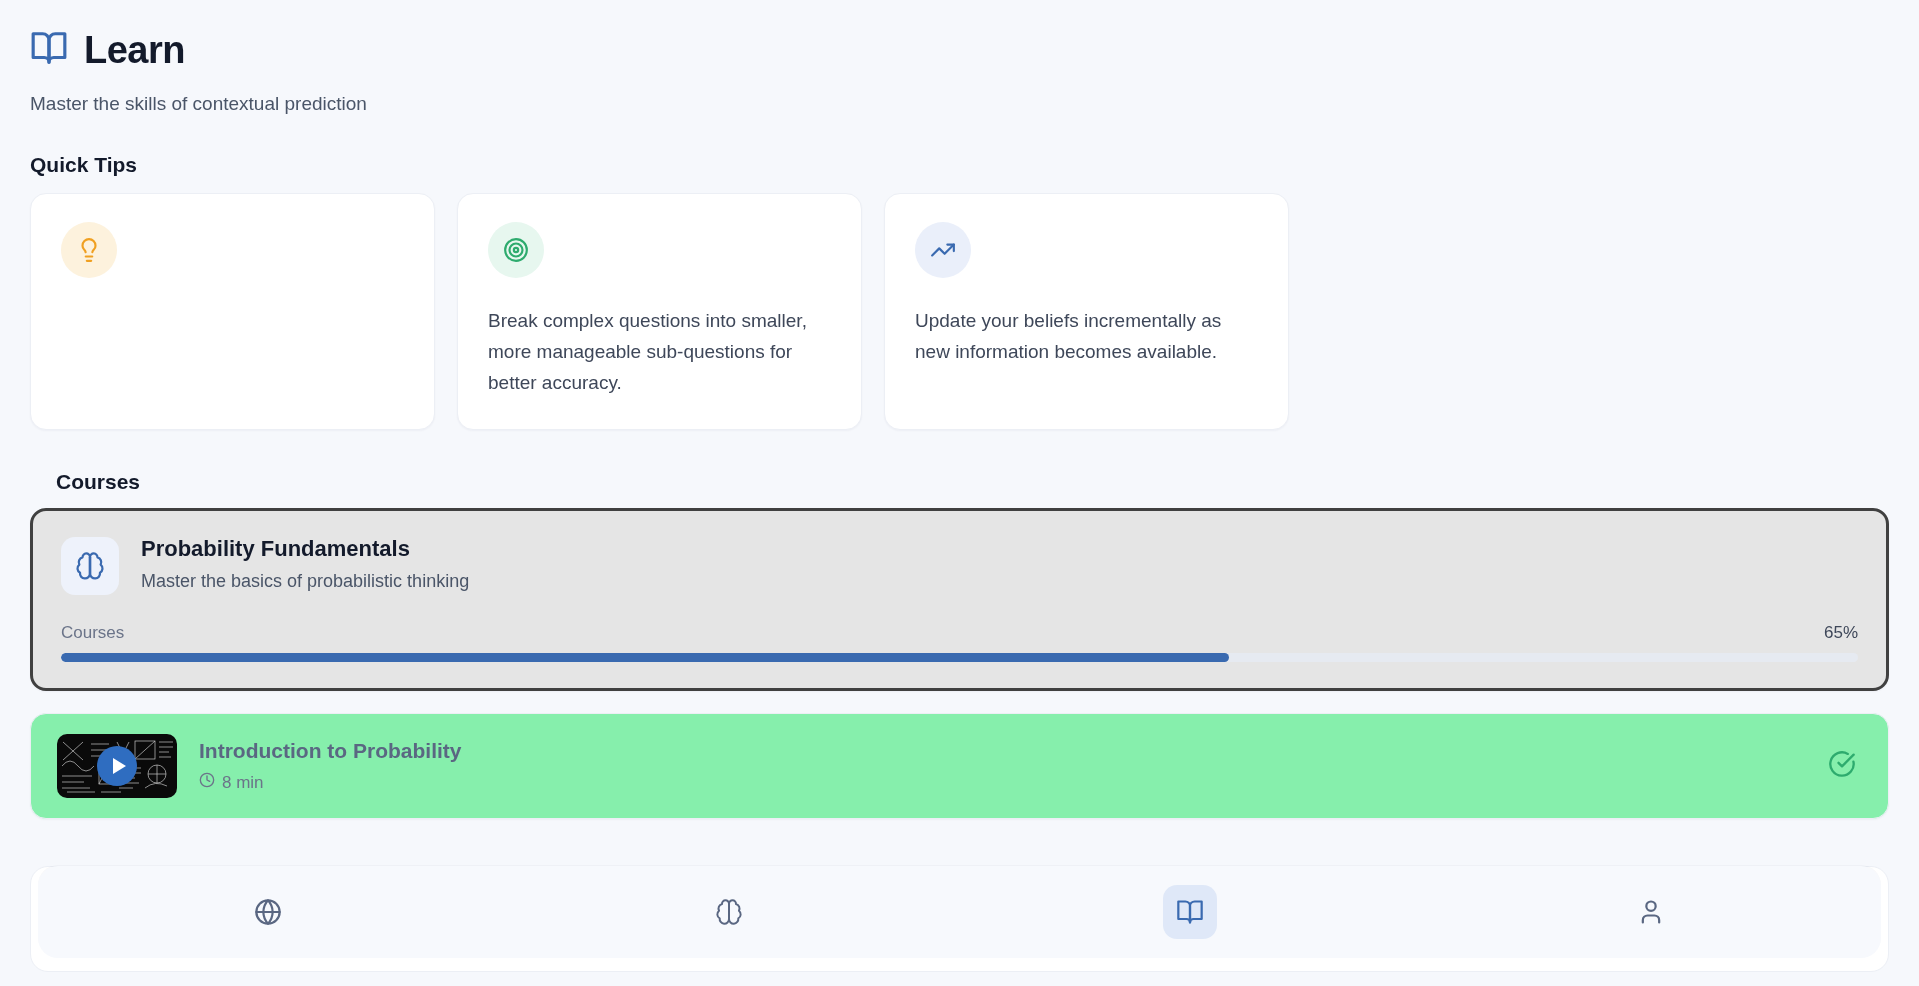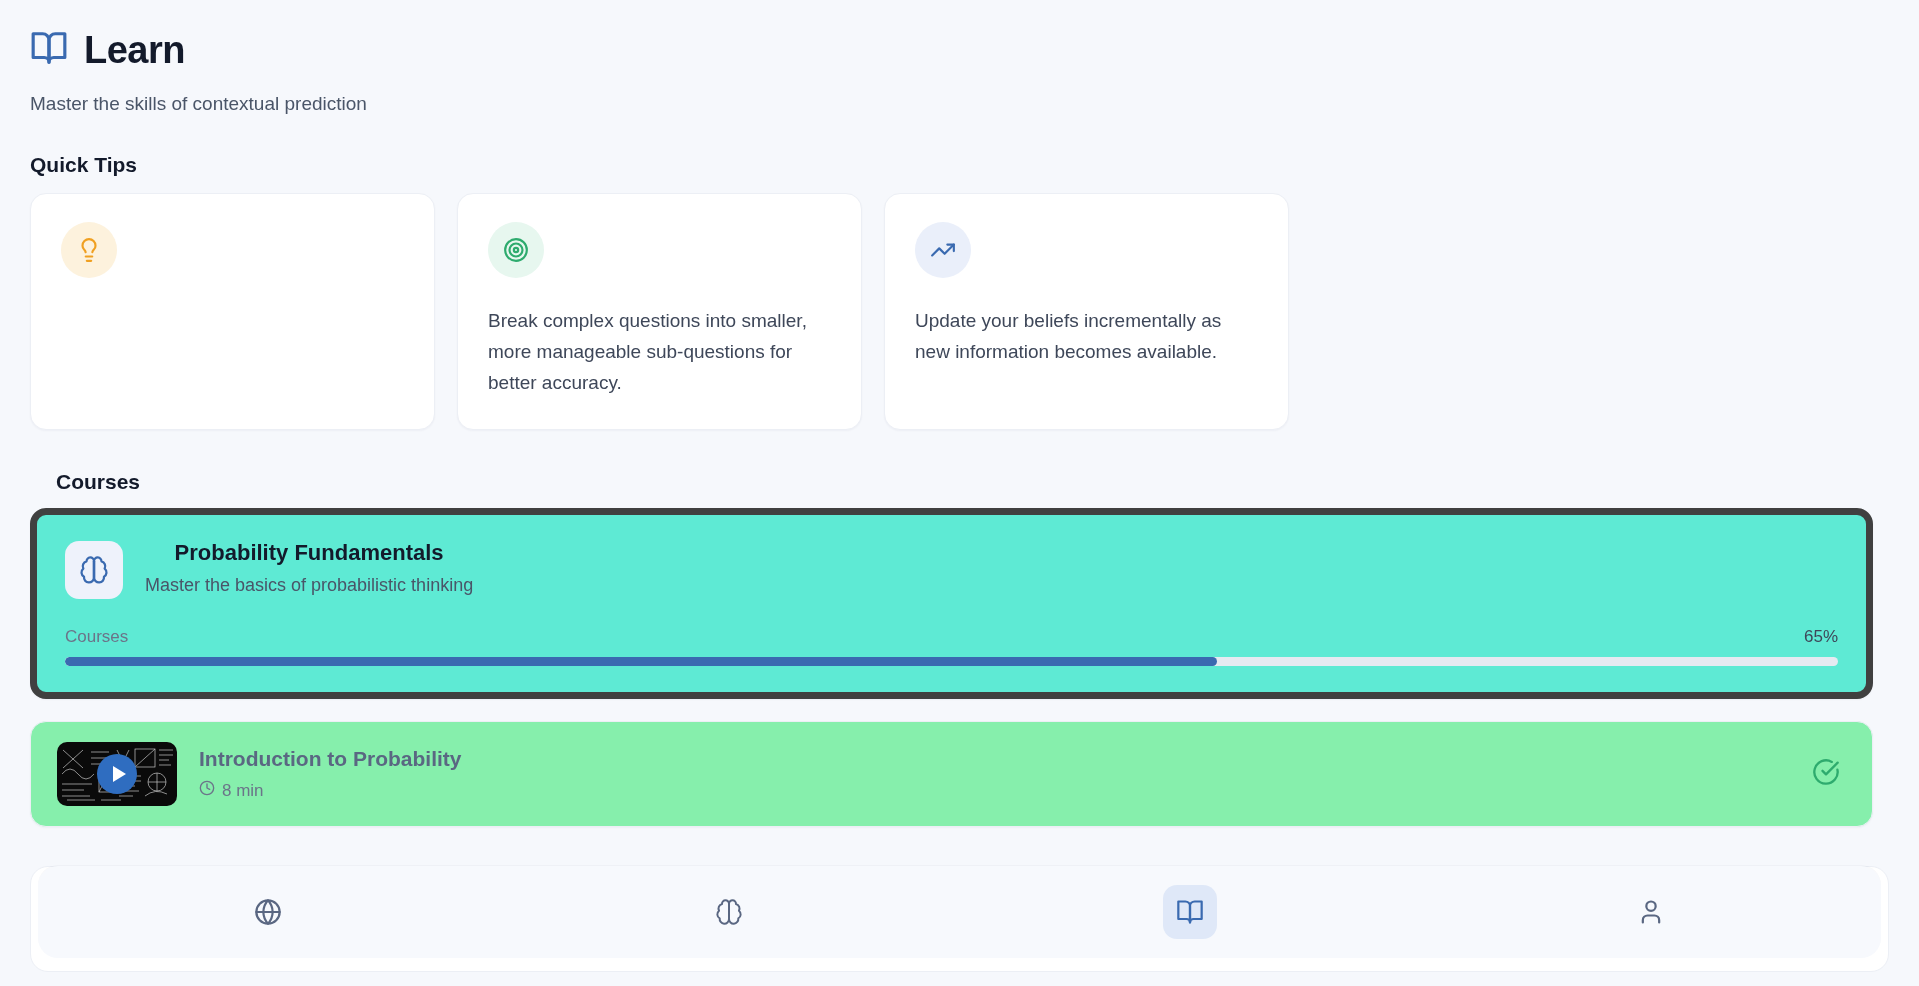--- a/index.html
+++ b/index.html
@@ -14,21 +14,21 @@
     background: #f6f8fc;
     font-family: "Liberation Sans", sans-serif;
     color: #1e2537;
     -webkit-font-smoothing: antialiased;
   }
 
   .page {
     position: relative;
     width: 1919px;
     height: 986px;
-    padding: 22px 46px 0 30px;
+    padding: 22px 30px 0 30px;
   }
 
   
   .header { margin-bottom: 4px; }
 
   .title-row {
     display: flex;
     align-items: center;
     gap: 16px;
     height: 56px;
@@ -93,26 +93,25 @@
   .tip-icon-blue   { background: #eaeffa; }
 
   .tip-text {
     font-size: 19px;
     line-height: 1.63;
     color: #3e4759;
   }
 
   
   .course-card {
-    background: #5eead4;
-    border: 7px solid #404040;
+    background: #e5e5e5;
+    border: 3px solid #404040;
     border-radius: 16px;
     padding: 24px 28px 26px 28px;
     box-shadow: 0 1px 2px rgba(22,35,70,0.04);
-    text-align: center;
   }
 
   .course-head {
     display: flex;
     align-items: flex-start;
     gap: 22px;
   }
 
   .course-thumb {
     width: 58px;

